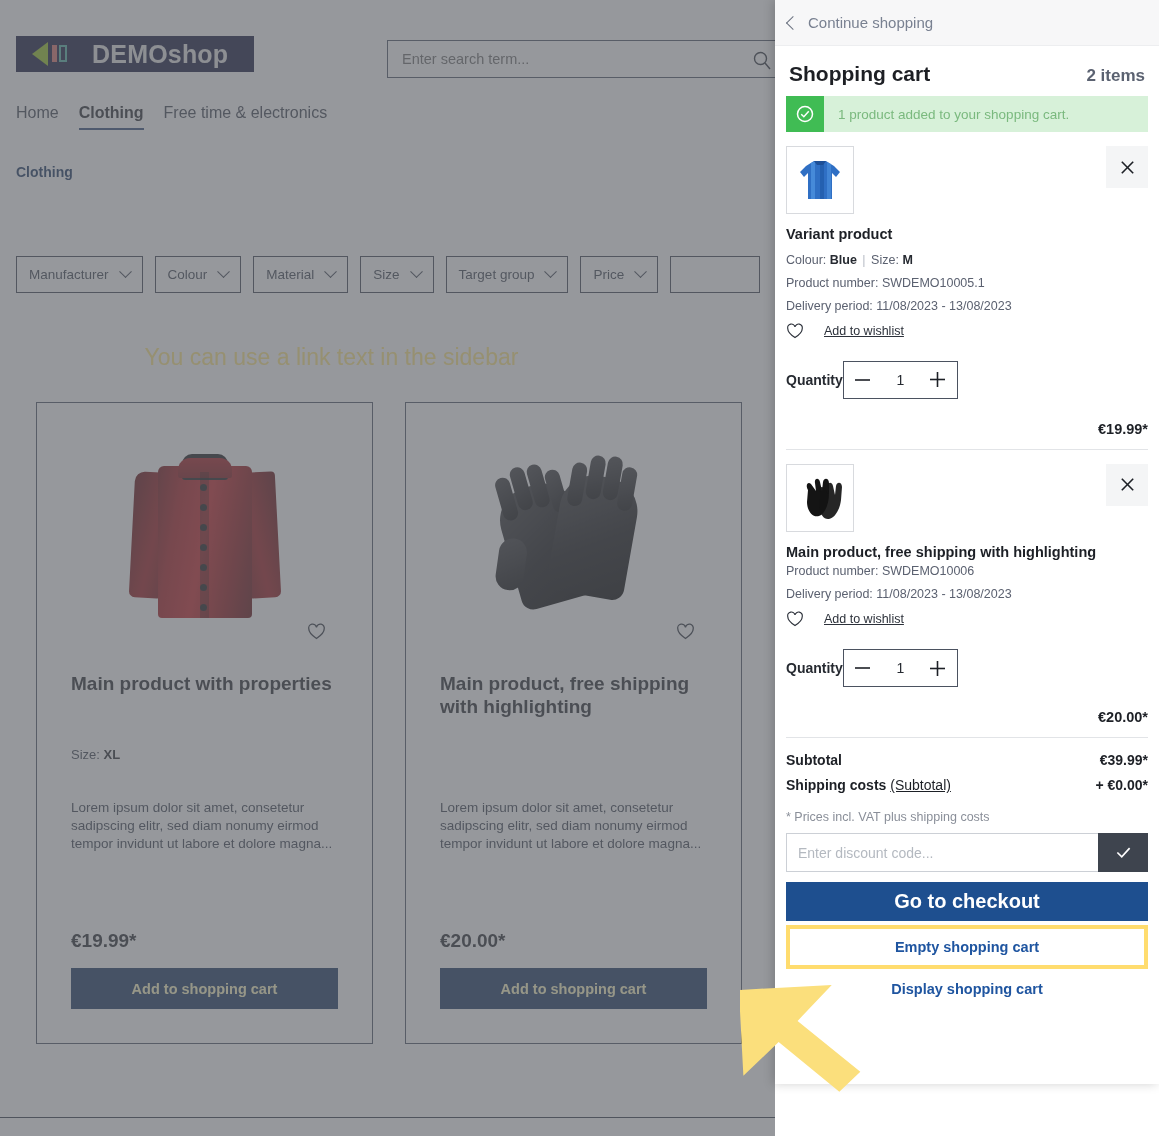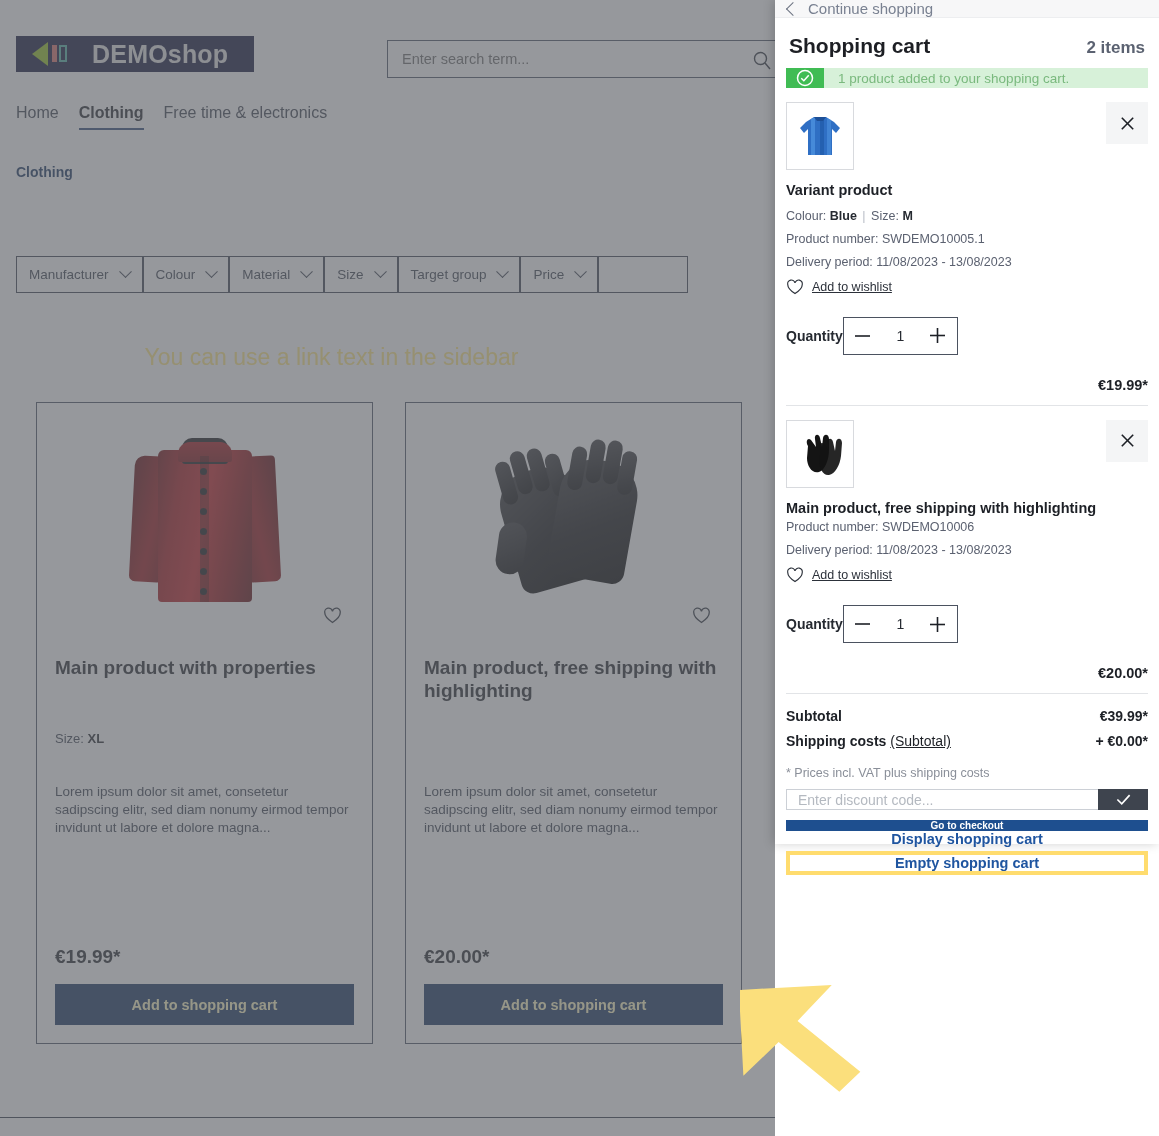--- a/index.html
+++ b/index.html
@@ -56,21 +56,21 @@
   }
   .mainnav a.active { color: #23262c; font-weight: bold; border-bottom: 2px solid #2f4a78; }
 
   .breadcrumb {
     position: absolute; left: 16px; top: 164px;
     font-size: 14px; font-weight: bold; color: #16335e;
   }
 
   .filters {
     position: absolute; left: 16px; top: 256px;
-    display: flex; gap: 0;
+    display: flex; gap: 12px;
   }
   .filter-btn {
     height: 37px; border: 1px solid #3b4250; background: transparent;
     display: flex; align-items: center; gap: 12px;
     padding: 0 12px; font-size: 13.5px; color: #3c4350;
     white-space: nowrap;
   }
   .chev { width: 9px; height: 9px; border-right: 1.8px solid #3c4350; border-bottom: 1.8px solid #3c4350;
           transform: rotate(45deg) translate(-2px,-2px); flex: 0 0 auto; }
 
@@ -79,21 +79,21 @@
     text-align: center; font-size: 23px; color: #ffe680;
   }
 
   .product-grid {
     position: absolute; left: 36px; top: 402px;
     display: flex; gap: 32px;
   }
   .pcard {
     width: 337px; height: 642px; border: 1px solid #4a5364;
     display: flex; flex-direction: column; background: transparent;
-    position: relative; padding: 0;
+    position: relative; padding: 16px;
   }
   .pimg-wrap {
     height: 230px; margin: 8px 8px 0 8px; position: relative;
     display: flex; align-items: center; justify-content: center;
   }
   .heart-btn {
     position: absolute; right: 12px; bottom: 6px; width: 40px; height: 40px;
     border-radius: 50%; display: flex; align-items: center; justify-content: center;
     background: rgba(255,255,255,.06);
   }
@@ -134,21 +134,21 @@
   .gl-thumb { position:absolute; left:-14px; top:44px; width:28px; height:52px; border-radius:14px;
               background: linear-gradient(150deg,#39393c,#0a0a0b); transform: rotate(24deg); }
 
   .dim-overlay {
     position: absolute; left: 0; top: 0; width: 775px; height: 1136px;
     background: rgba(96,99,104,.66); pointer-events: none;
   }
 
   
   .cart-panel {
-    position: absolute; right: 0; top: 0; width: 384px; height: 844px;
+    position: absolute; right: 0; top: 0; width: 384px; height: 1084px;
     background: #ffffff; box-shadow: -2px 0 10px rgba(0,0,0,.18);
     display: flex; flex-direction: column;
   }
   .cart-head {
     height: 46px; background: #f7f7f8; border-bottom: 1px solid #edeef0;
     display: flex; align-items: center; padding-left: 13px; gap: 10px;
   }
   .back-chev { width: 10px; height: 10px; border-left: 1.8px solid #6b7280; border-bottom: 1.8px solid #6b7280;
                transform: rotate(45deg); flex: 0 0 auto; }
   .cart-head-label { font-size: 15px; color: #798191; }
@@ -179,21 +179,21 @@
   .remove-btn {
     width: 42px; height: 42px; background: #f4f5f6;
     display: flex; align-items: center; justify-content: center;
   }
   .cname { font-size: 14.5px; font-weight: bold; color: #1d2026; line-height: 1.22; margin-top: 12px; }
   .cmeta { font-size: 12.5px; color: #5b6170; margin-top: 9px; }
   .cmeta b { color: #262a31; }
   .sep { color: #b9bec7; margin: 0 2px; }
   .cmeta.tight { margin-top: 3px; }
   .wish {
-    display: flex; align-items: center; gap: 8px; margin-top: 10px;
+    display: flex; align-items: center; gap: 20px; margin-top: 10px;
   }
   .wish-label { font-size: 12.5px; color: #2c313a; text-decoration: underline; }
   .qty-row {
     display: flex; align-items: center; justify-content: flex-start; margin-top: 22px;
   }
   .qty-label { font-size: 14px; font-weight: bold; color: #262a31; }
   .stepper {
     display: flex; align-items: center; border: 1px solid #4b5260; height: 38px; width: 115px;
   }
   .stepper .st-btn { width: 38px; height: 100%; display: flex; align-items: center; justify-content: center; }
@@ -214,21 +214,21 @@
     display: flex; align-items: center; padding-left: 11px;
     font-size: 14px; color: #b4b9c0;
   }
   .discount-apply {
     width: 50px; background: #3e444e; display: flex; align-items: center; justify-content: center;
     flex: 0 0 auto;
   }
 
   .checkout-btn {
     margin: 10px 11px 0 11px; height: 39px; background: #1e4f8f; color: #fff;
-    font-size: 10px; font-weight: bold; display: flex; align-items: center; justify-content: center;
+    font-size: 20px; font-weight: bold; display: flex; align-items: center; justify-content: center;
   }
   .link-btn {
     margin: 0 11px; height: 40px; display: flex; align-items: center; justify-content: center;
     font-size: 14.5px; font-weight: bold; color: #1f55a0;
   }
   .link-btn.highlight {
     border: 4px solid #ffdc6e; background: #fff; height: 44px; margin-top: 4px;
   }
 
   
@@ -527,22 +527,22 @@
         <span>Enter discount code...</span>
       </div>
       <div class="discount-apply">
         <svg width="21" height="21" viewBox="0 0 24 24" fill="none" stroke="#ffffff" stroke-width="1.9">
           <polyline points="5,12 10,17 19,7"></polyline>
         </svg>
       </div>
     </div>
 
     <div class="checkout-btn">Go to checkout</div>
+    <div class="link-btn highlight">Empty shopping cart</div>
     <div class="link-btn">Display shopping cart</div>
-    <div class="link-btn highlight">Empty shopping cart</div>
 
   </div>
 
   <svg class="anno-arrow" viewBox="0 0 220 125">
     <polygon points="5,18 98,18 62,52 122,106 100,125 42,72 5,104" fill="#fbdf7c" transform="translate(-4,-6) rotate(-3 60 60)"></polygon>
   </svg>
 
 </div>
 
 </body></html>

